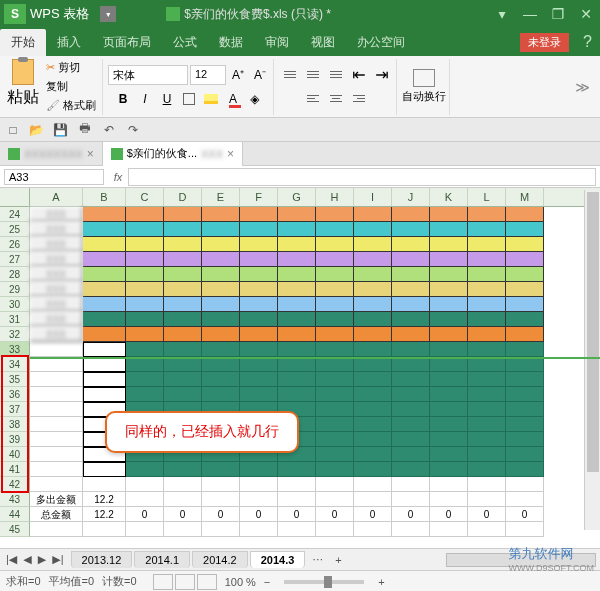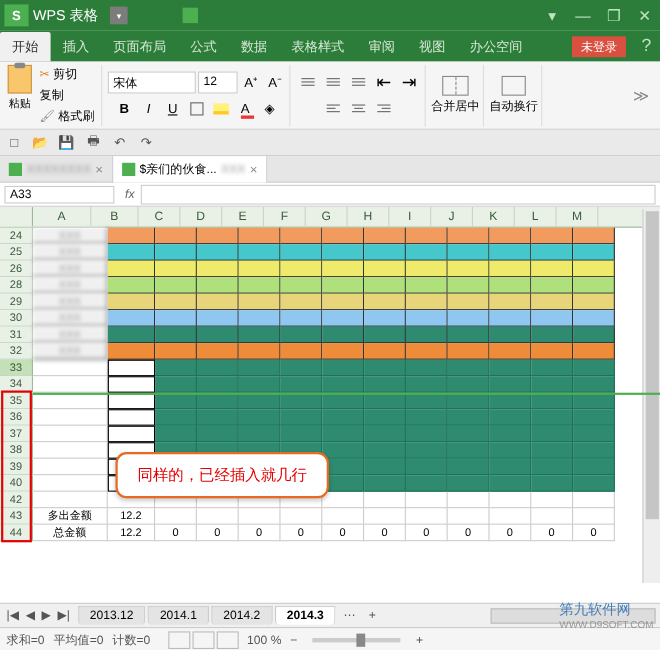--- a/index.html
+++ b/index.html
@@ -21,21 +21,21 @@
 .menu-tabs .tab.active { background: #f0f0f0; color: #333; border-radius: 2px 2px 0 0; }
 .menu-tabs .login-badge { margin-left: auto; background: #d95040; color: #fff; font-size: 11px; padding: 2px 8px; margin-right: 6px; margin-bottom: 4px; }
 .menu-tabs .help { color: #bde5c2; padding: 0 8px; cursor: pointer; margin-bottom: 5px; }
 
 
 .ribbon { background: #f5f5f5; height: 62px; border-bottom: 1px solid #ccc; display: flex; align-items: center; padding: 2px 4px; gap: 2px; }
 .ribbon-group { display: flex; flex-direction: column; align-items: center; padding: 0 3px; border-right: 1px solid #ddd; height: 56px; justify-content: center; }
 .paste-btn { display: flex; flex-direction: column; align-items: center; cursor: pointer; }
 .paste-btn .clipboard-icon { width: 22px; height: 26px; background: #f9c66c; border: 1px solid #ca9540; position: relative; }
 .paste-btn .clipboard-icon::before { content:""; position: absolute; top: -3px; left: 5px; width: 10px; height: 5px; background: #888; border-radius: 2px; }
-.paste-btn span { font-size: 10px; margin-top: 2px; text-align: right; }
+.paste-btn span { font-size: 16px; margin-top: 2px; text-align: right; }
 .small-btns { display: flex; flex-direction: column; gap: 2px; margin-left: 4px; }
 .small-btn { display: flex; align-items: center; gap: 3px; font-size: 11px; cursor: pointer; padding: 1px 3px; }
 .scissors { color: #e67e22; }
 .brush { color: #888; }
 
 .font-group { display: flex; flex-direction: column; gap: 4px; }
 .font-row { display: flex; gap: 2px; align-items: center; }
 .font-select { border: 1px solid #ccc; background: #fff; font-size: 11px; padding: 2px 14px 2px 4px; position: relative; height: 20px; }
 .font-select.name { width: 80px; }
 .font-select.size { width: 36px; }
@@ -88,21 +88,21 @@
 .col-h.ca { width: 53px; }
 .col-h.cb { width: 43px; }
 .col-h.cc { width: 38px; }
 .col-h.cn { width: 38px; }
 
 .grid-body { position: relative; }
 .row { display: flex; height: 15px; }
 .row-h { width: 30px; background: #e9f0e6; border-right: 1px solid #9fb89a; border-bottom: 1px solid #c5d6c1; font-size: 10px; text-align: center; line-height: 15px; color: #3a5a3a; }
 .row-h.sel { background: #c4e0b8; }
 .cell { border-right: 1px solid #ccc; border-bottom: 1px solid #ccc; font-size: 10px; text-align: center; line-height: 15px; position: relative; overflow: hidden; }
-.cell.ca { width: 68px; }
+.cell.ca { width: 53px; }
 .cell.cb { width: 43px; }
 .cell.cc { width: 38px; }
 .cell.cn { width: 38px; }
 .cell.blur-content { filter: blur(2px); color: #999; background: #f0f0f0; }
 
 
 .red-box { position: absolute; border: 2px solid #e30000; pointer-events: none; z-index: 5; }
 
 
 .callout { position: absolute; background: #fff; border: 2px solid #e66a1f; border-radius: 10px; padding: 10px 18px; font-size: 14px; color: #e30000; z-index: 10; box-shadow: 0 2px 4px rgba(0,0,0,0.2); }
@@ -133,35 +133,35 @@
 .sel-row-line { position: absolute; left: 30px; right: 0; border-top: 2px solid #4caf50; z-index: 3; }
 </style>
 </head>
 <body>
 
 <div class="titlebar">
   <div class="logo">S</div>
   <div class="appname">WPS 表格</div>
   <div class="dropdown-btn">▾</div>
   <div class="doc-icon"></div>
+  <div class="filename">$亲们的伙食费$.xls (只读) *</div>
   <div class="window-btns">
     <span>▾</span>
     <span>—</span>
     <span>❐</span>
     <span>✕</span>
   </div>
 </div>
 
 <div class="menu-tabs">
   <div class="tab active">开始</div>
   <div class="tab">插入</div>
   <div class="tab">页面布局</div>
   <div class="tab">公式</div>
   <div class="tab">数据</div>
-  <div class="tab">表格样式</div>
   <div class="tab">审阅</div>
   <div class="tab">视图</div>
   <div class="tab">办公空间</div>
   <div class="login-badge">未登录</div>
   <div class="help">?</div>
 </div>
 
 <div class="ribbon">
   <div class="ribbon-group">
     <div style="display:flex;align-items:flex-start;">
@@ -248,26 +248,20 @@
             <span></span>
           </div>
         </div>
       <div class="align-btn">
           <div class="align-lines">
             <span></span>
             <span style="width:8px;margin-left:auto"></span>
             <span></span>
           </div>
         </div>
-    </div>
-  </div>
-  <div class="ribbon-group">
-    <div class="merge-group">
-      <div class="merge-icon"></div>
-      <span class="merge-label">合并居中</span>
     </div>
   </div>
   <div class="ribbon-group">
     <div class="merge-group">
       <div class="wrap-icon"></div>
       <span class="wrap-label">自动换行</span>
     </div>
   </div>
   <div class="ribbon-more">≫</div>
 </div>
@@ -361,20 +355,36 @@
         <div class="cell cn" style="background: rgb(239, 234, 106); border-color: rgb(51, 51, 51);"></div>
         <div class="cell cn" style="background: rgb(239, 234, 106); border-color: rgb(51, 51, 51);"></div>
         <div class="cell cn" style="background: rgb(239, 234, 106); border-color: rgb(51, 51, 51);"></div>
         <div class="cell cn" style="background: rgb(239, 234, 106); border-color: rgb(51, 51, 51);"></div>
         <div class="cell cn" style="background: rgb(239, 234, 106); border-color: rgb(51, 51, 51);"></div>
         <div class="cell cn" style="background: rgb(239, 234, 106); border-color: rgb(51, 51, 51);"></div>
         <div class="cell cn" style="background: rgb(239, 234, 106); border-color: rgb(51, 51, 51);"></div>
         <div class="cell cn" style="background: rgb(239, 234, 106); border-color: rgb(51, 51, 51);"></div>
       </div>
       <div class="row">
+        <div class="row-h">27</div>
+        <div class="cell ca blur-content" style="border-right: 1px solid rgb(51, 51, 51); border-bottom: 1px solid rgb(51, 51, 51);">XXX</div>
+        <div class="cell cb" style="background: rgb(197, 154, 232); border-color: rgb(51, 51, 51);"></div>
+        <div class="cell cc" style="background: rgb(197, 154, 232); border-color: rgb(51, 51, 51);"></div>
+        <div class="cell cn" style="background: rgb(197, 154, 232); border-color: rgb(51, 51, 51);"></div>
+        <div class="cell cn" style="background: rgb(197, 154, 232); border-color: rgb(51, 51, 51);"></div>
+        <div class="cell cn" style="background: rgb(197, 154, 232); border-color: rgb(51, 51, 51);"></div>
+        <div class="cell cn" style="background: rgb(197, 154, 232); border-color: rgb(51, 51, 51);"></div>
+        <div class="cell cn" style="background: rgb(197, 154, 232); border-color: rgb(51, 51, 51);"></div>
+        <div class="cell cn" style="background: rgb(197, 154, 232); border-color: rgb(51, 51, 51);"></div>
+        <div class="cell cn" style="background: rgb(197, 154, 232); border-color: rgb(51, 51, 51);"></div>
+        <div class="cell cn" style="background: rgb(197, 154, 232); border-color: rgb(51, 51, 51);"></div>
+        <div class="cell cn" style="background: rgb(197, 154, 232); border-color: rgb(51, 51, 51);"></div>
+        <div class="cell cn" style="background: rgb(197, 154, 232); border-color: rgb(51, 51, 51);"></div>
+      </div>
+      <div class="row">
         <div class="row-h">28</div>
         <div class="cell ca blur-content" style="border-right: 1px solid rgb(51, 51, 51); border-bottom: 1px solid rgb(51, 51, 51);">XXX</div>
         <div class="cell cb" style="background: rgb(176, 224, 123); border-color: rgb(51, 51, 51);"></div>
         <div class="cell cc" style="background: rgb(176, 224, 123); border-color: rgb(51, 51, 51);"></div>
         <div class="cell cn" style="background: rgb(176, 224, 123); border-color: rgb(51, 51, 51);"></div>
         <div class="cell cn" style="background: rgb(176, 224, 123); border-color: rgb(51, 51, 51);"></div>
         <div class="cell cn" style="background: rgb(176, 224, 123); border-color: rgb(51, 51, 51);"></div>
         <div class="cell cn" style="background: rgb(176, 224, 123); border-color: rgb(51, 51, 51);"></div>
         <div class="cell cn" style="background: rgb(176, 224, 123); border-color: rgb(51, 51, 51);"></div>
         <div class="cell cn" style="background: rgb(176, 224, 123); border-color: rgb(51, 51, 51);"></div>
@@ -554,20 +564,36 @@
         <div class="cell cn" style="background: rgb(46, 139, 111); border-color: rgb(31, 111, 87);"></div>
         <div class="cell cn" style="background: rgb(46, 139, 111); border-color: rgb(31, 111, 87);"></div>
         <div class="cell cn" style="background: rgb(46, 139, 111); border-color: rgb(31, 111, 87);"></div>
         <div class="cell cn" style="background: rgb(46, 139, 111); border-color: rgb(31, 111, 87);"></div>
         <div class="cell cn" style="background: rgb(46, 139, 111); border-color: rgb(31, 111, 87);"></div>
         <div class="cell cn" style="background: rgb(46, 139, 111); border-color: rgb(31, 111, 87);"></div>
         <div class="cell cn" style="background: rgb(46, 139, 111); border-color: rgb(31, 111, 87);"></div>
       </div>
       <div class="row">
         <div class="row-h">40</div>
+        <div class="cell ca"></div>
+        <div class="cell cb" style="border: 1px solid rgb(0, 0, 0);"></div>
+        <div class="cell cc" style="background: rgb(46, 139, 111); border-color: rgb(31, 111, 87);"></div>
+        <div class="cell cn" style="background: rgb(46, 139, 111); border-color: rgb(31, 111, 87);"></div>
+        <div class="cell cn" style="background: rgb(46, 139, 111); border-color: rgb(31, 111, 87);"></div>
+        <div class="cell cn" style="background: rgb(46, 139, 111); border-color: rgb(31, 111, 87);"></div>
+        <div class="cell cn" style="background: rgb(46, 139, 111); border-color: rgb(31, 111, 87);"></div>
+        <div class="cell cn" style="background: rgb(46, 139, 111); border-color: rgb(31, 111, 87);"></div>
+        <div class="cell cn" style="background: rgb(46, 139, 111); border-color: rgb(31, 111, 87);"></div>
+        <div class="cell cn" style="background: rgb(46, 139, 111); border-color: rgb(31, 111, 87);"></div>
+        <div class="cell cn" style="background: rgb(46, 139, 111); border-color: rgb(31, 111, 87);"></div>
+        <div class="cell cn" style="background: rgb(46, 139, 111); border-color: rgb(31, 111, 87);"></div>
+        <div class="cell cn" style="background: rgb(46, 139, 111); border-color: rgb(31, 111, 87);"></div>
+      </div>
+      <div class="row">
+        <div class="row-h">41</div>
         <div class="cell ca"></div>
         <div class="cell cb" style="border: 1px solid rgb(0, 0, 0);"></div>
         <div class="cell cc" style="background: rgb(46, 139, 111); border-color: rgb(31, 111, 87);"></div>
         <div class="cell cn" style="background: rgb(46, 139, 111); border-color: rgb(31, 111, 87);"></div>
         <div class="cell cn" style="background: rgb(46, 139, 111); border-color: rgb(31, 111, 87);"></div>
         <div class="cell cn" style="background: rgb(46, 139, 111); border-color: rgb(31, 111, 87);"></div>
         <div class="cell cn" style="background: rgb(46, 139, 111); border-color: rgb(31, 111, 87);"></div>
         <div class="cell cn" style="background: rgb(46, 139, 111); border-color: rgb(31, 111, 87);"></div>
         <div class="cell cn" style="background: rgb(46, 139, 111); border-color: rgb(31, 111, 87);"></div>
         <div class="cell cn" style="background: rgb(46, 139, 111); border-color: rgb(31, 111, 87);"></div>
@@ -615,20 +641,36 @@
         <div class="cell cn">0</div>
         <div class="cell cn">0</div>
         <div class="cell cn">0</div>
         <div class="cell cn">0</div>
         <div class="cell cn">0</div>
         <div class="cell cn">0</div>
         <div class="cell cn">0</div>
         <div class="cell cn">0</div>
         <div class="cell cn">0</div>
         <div class="cell cn">0</div>
+      </div>
+      <div class="row">
+        <div class="row-h">45</div>
+        <div class="cell ca"></div>
+        <div class="cell cb"></div>
+        <div class="cell cc"></div>
+        <div class="cell cn"></div>
+        <div class="cell cn"></div>
+        <div class="cell cn"></div>
+        <div class="cell cn"></div>
+        <div class="cell cn"></div>
+        <div class="cell cn"></div>
+        <div class="cell cn"></div>
+        <div class="cell cn"></div>
+        <div class="cell cn"></div>
+        <div class="cell cn"></div>
       </div>
     </div>
 
   <div class="sel-row-line" style="top:169px;"></div>
   <div class="red-box" style="left:1px; top:167px; width:28px; height:138px;"></div>
   <div class="callout" style="left:105px; top:223px;">同样的，已经插入就几行</div>
 </div>
 
 <div class="scroll-v">
     <div class="scroll-v-thumb"></div>

